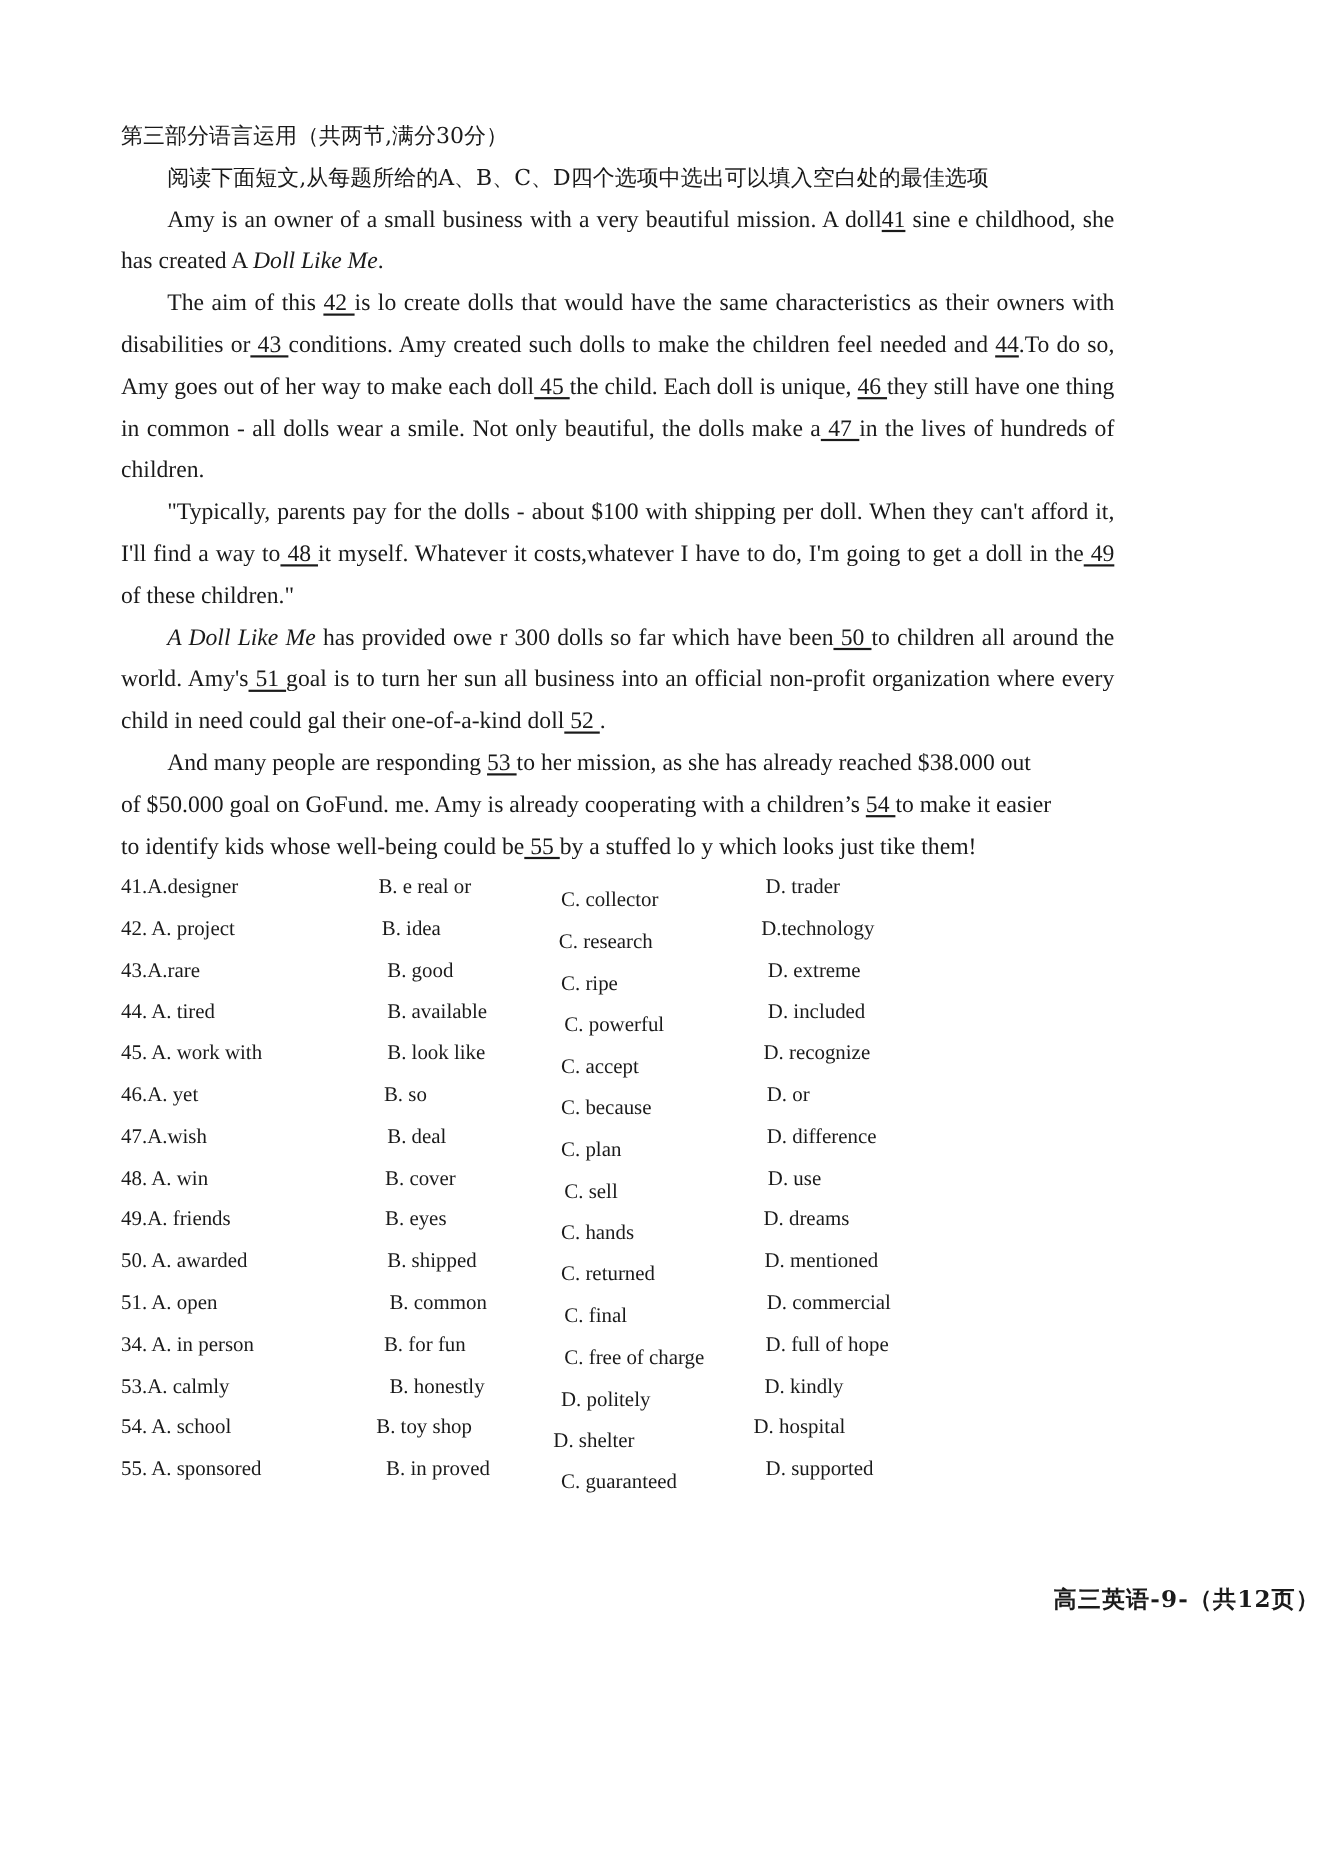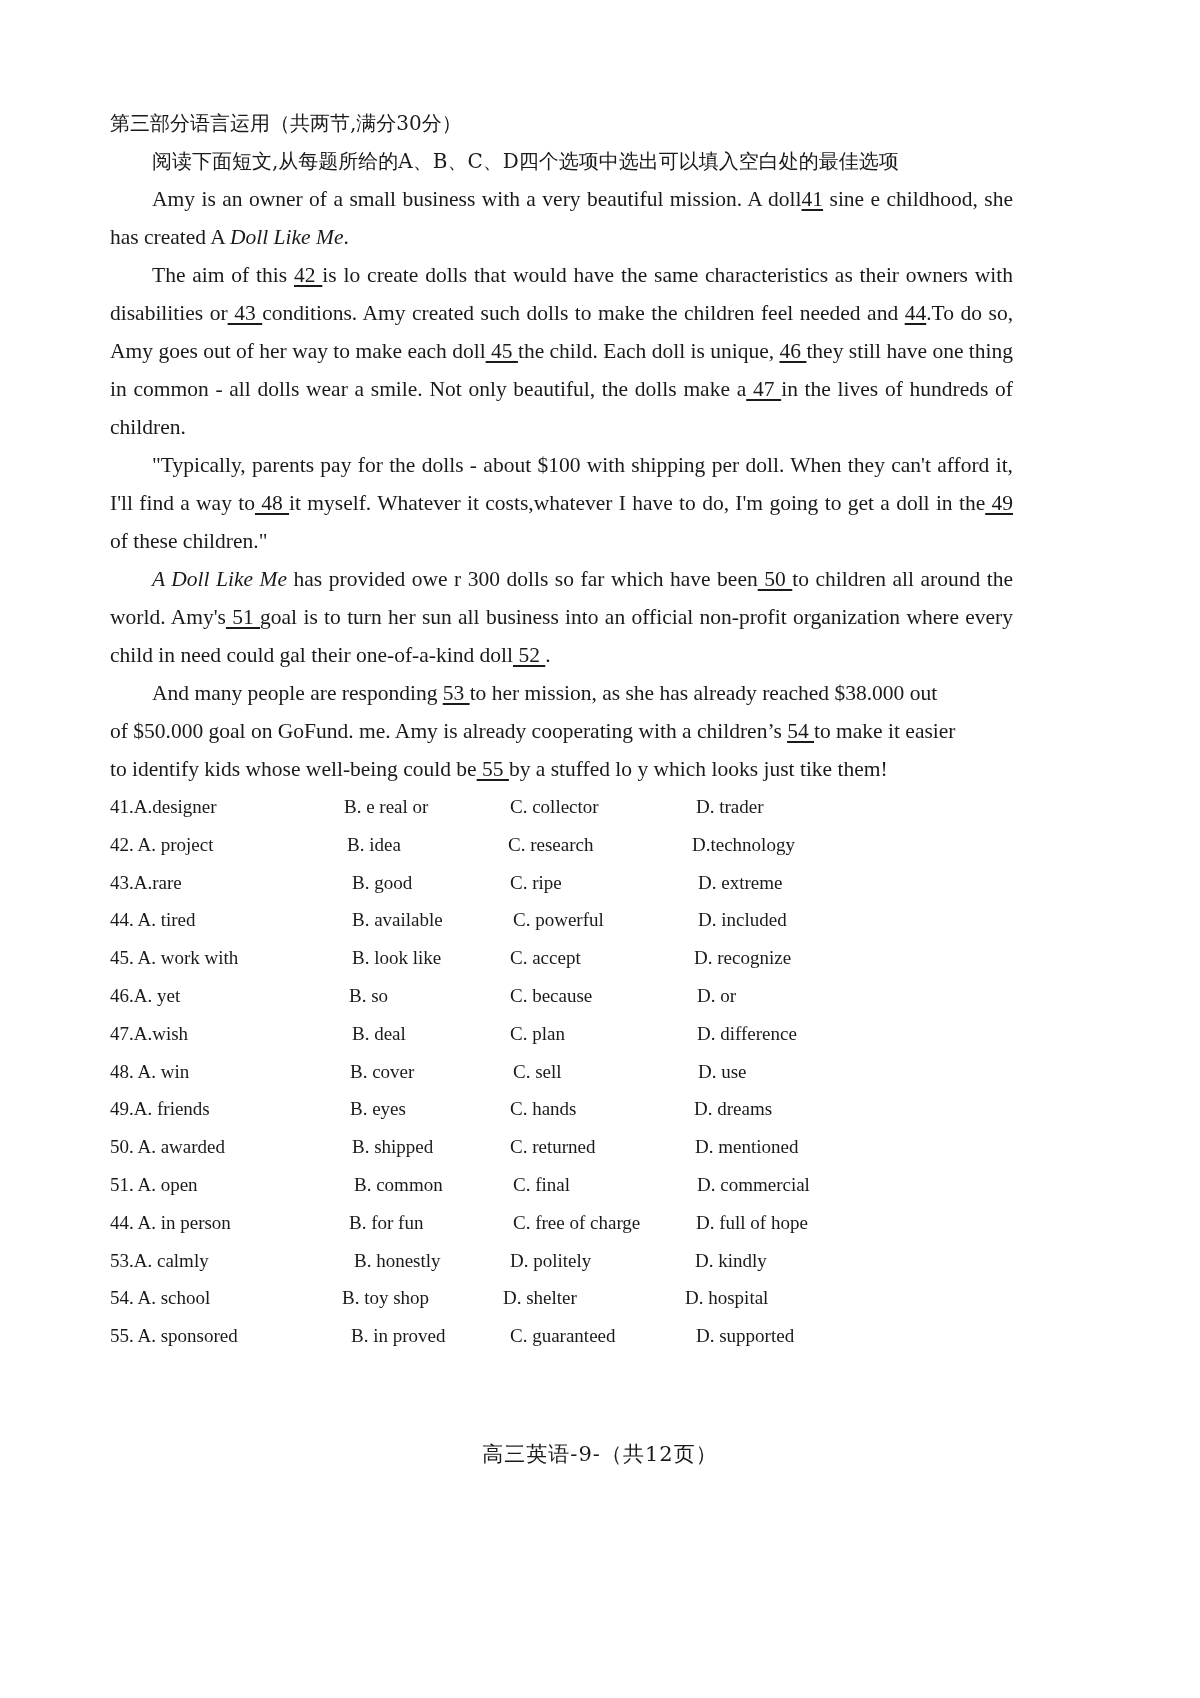--- a/index.html
+++ b/index.html
@@ -12,23 +12,23 @@
   .line { font-size: 21.5px; line-height: 38px; white-space: nowrap; }
   .cn { font-family: "DejaVu Serif", "Liberation Serif", serif; font-size: 20px; }
   .indent { padding-left: 42px; }
   .para { font-size: 21.5px; line-height: 38px; text-align: justify; }
   .para.indent { text-indent: 42px; padding-left: 0; }
   .blank { text-decoration: underline; text-underline-offset: 3px; }
   .ital { font-style: italic; }
   .opts { margin-top: 0; }
   .opt-row { position: relative; height: 37.8px; font-size: 19px; line-height: 38px; }
   .opt-row span { position: absolute; top: 0; white-space: nowrap; }
-  .c0 { left: 0; } .c1 { left: 210px; margin-left: 24px; } .c2 { left: 400px; } .c3 { left: 586px; }
-  .footer { position: absolute; top: 1440px; left: 0; width: 1200px; text-align: center;
-            font-size: 21px; letter-spacing: 1px; }
+  .c0 { left: 0; } .c1 { left: 210px; margin-left: 24px; } .c2 { left: 400px; margin-top: 12px; } .c3 { left: 586px; }
+  .footer { position: absolute; top: 1440px; left: 0; width: 1200px; text-align: right;
+            font-size: 21px; letter-spacing: 1px; font-weight: bold; }
 </style>
 </head>
 <body>
 
 <div class="page">
   <div class="line cn">第三部分语言运用（共两节,满分30分）</div>
   <div class="line cn indent">阅读下面短文,从每题所给的A、B、C、D四个选项中选出可以填入空白处的最佳选项</div>
 
   <div class="para indent"><span>Amy is an owner of a small business with a very beautiful mission. A doll</span><span class="blank">41</span><span> sine e childhood, she has created A </span><span class="ital">Doll Like Me</span><span>.</span></div>
 
@@ -103,21 +103,21 @@
         <span class="c2">C. returned</span>
         <span class="c3" style="left:585px">D. mentioned</span>
       </div>
     <div class="opt-row">
         <span class="c0">51. A. open</span>
         <span class="c1" style="left:220px">B. common</span>
         <span class="c2" style="left:403px">C. final</span>
         <span class="c3" style="left:587px">D. commercial</span>
       </div>
     <div class="opt-row">
-        <span class="c0">44. A. in person</span>
+        <span class="c0">34. A. in person</span>
         <span class="c1" style="left:215px">B. for fun</span>
         <span class="c2" style="left:403px">C. free of charge</span>
         <span class="c3" style="left:586px">D. full of hope</span>
       </div>
     <div class="opt-row">
         <span class="c0">53.A. calmly</span>
         <span class="c1" style="left:220px">B. honestly</span>
         <span class="c2">D. politely</span>
         <span class="c3" style="left:585px">D. kindly</span>
       </div>

